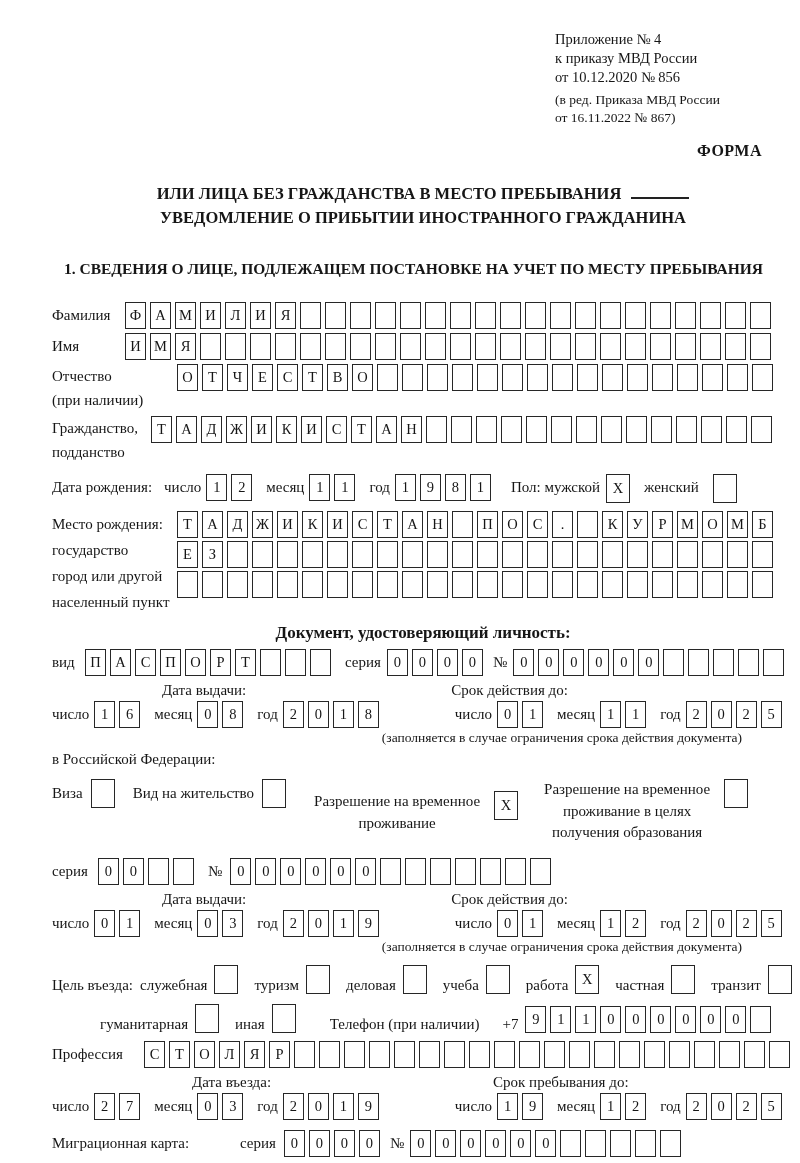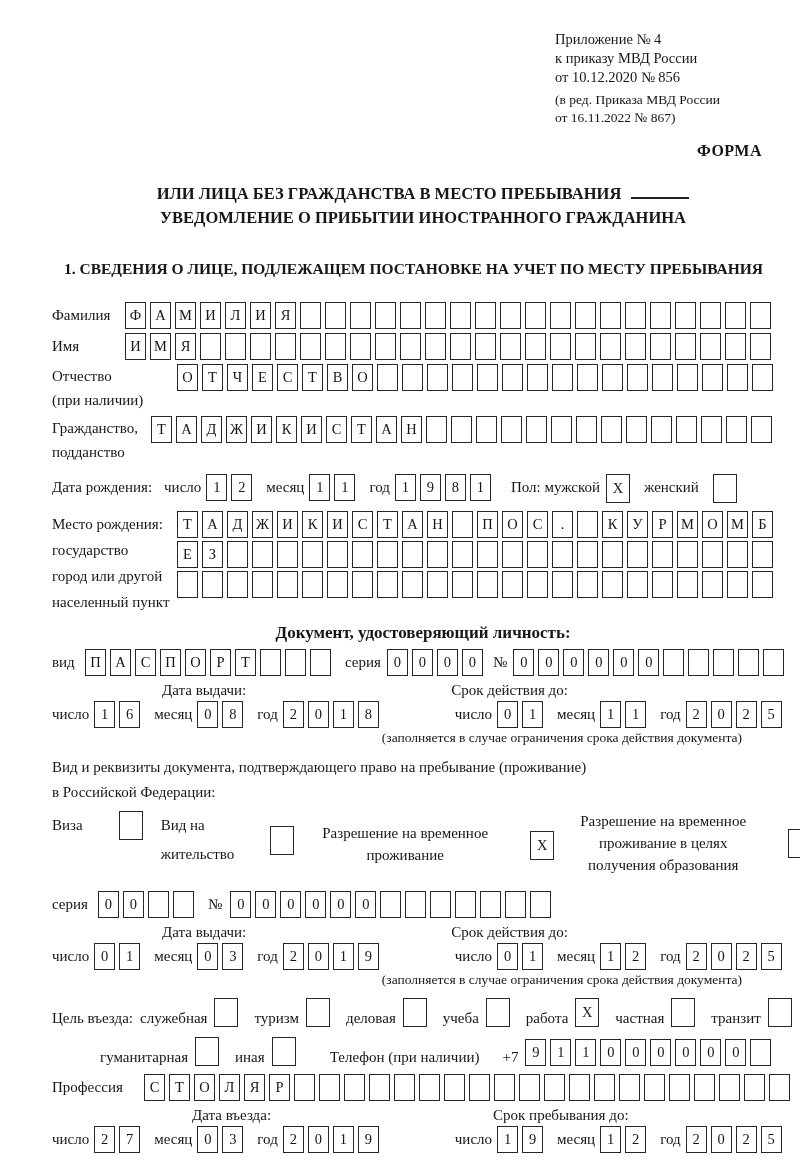--- a/index.html
+++ b/index.html
@@ -37,21 +37,21 @@
   .date-heads { display:flex; margin-top:6px; }
   .dh1 { margin-left:110px; } .dh2 { margin-left:205px; }
   .dh1b { margin-left:140px; } .dh2b { margin-left:222px; }
   .dg { display:flex; align-items:center; flex:none; }
   .dg .lbl { margin-right:5px; }
   .dg .lbl + .cells { margin-right:10px; }
   .note-right { text-align:right; padding-right:52px; font-size:13.5px; margin-top:2px; }
   .plain { line-height:1.5; margin-top:10px; }
   
   .opt-row { display:flex; align-items:flex-start; margin-top:8px; }
-  .opt { display:flex; align-items:center;gap:28px; }
+  .opt { display:flex; align-items:flex-start; }
   .opt .optlbl { line-height:29px; margin-right:8px; }
   .opt .optlbl.multi { line-height:1.45; text-align:center; margin-top:0; }
   .wopt { width:178px; }
   .purpose-line { display:flex; align-items:flex-end; margin-top:10px; white-space:nowrap; }
   .purpose-line .plbl { margin-right:7px; }
   .purpose-line .cb { margin-right:12px; }
   .indent48 { margin-left:48px; }
 </style>
 </head>
 <body>
@@ -404,21 +404,20 @@
       <span class="cells">
           <span class="cell">2</span>
           <span class="cell">0</span>
           <span class="cell">2</span>
           <span class="cell">5</span>
         </span>
     </span>
   </div>
   <div class="note-right">(заполняется в случае ограничения срока действия документа)</div>
 
-  <div class="plain">Вид и реквизиты документа, подтверждающего право на пребывание (проживание)</div>
   <div class="plain" style="margin-top:2px;">в Российской Федерации:</div>
 
   <div class="opt-row">
     <span class="opt">
       <span class="optlbl">Виза</span>
       <span class="cells cb">
           <span class="cell"></span>
         </span>
     </span>
     <span class="opt" style="margin-left:14px;">

